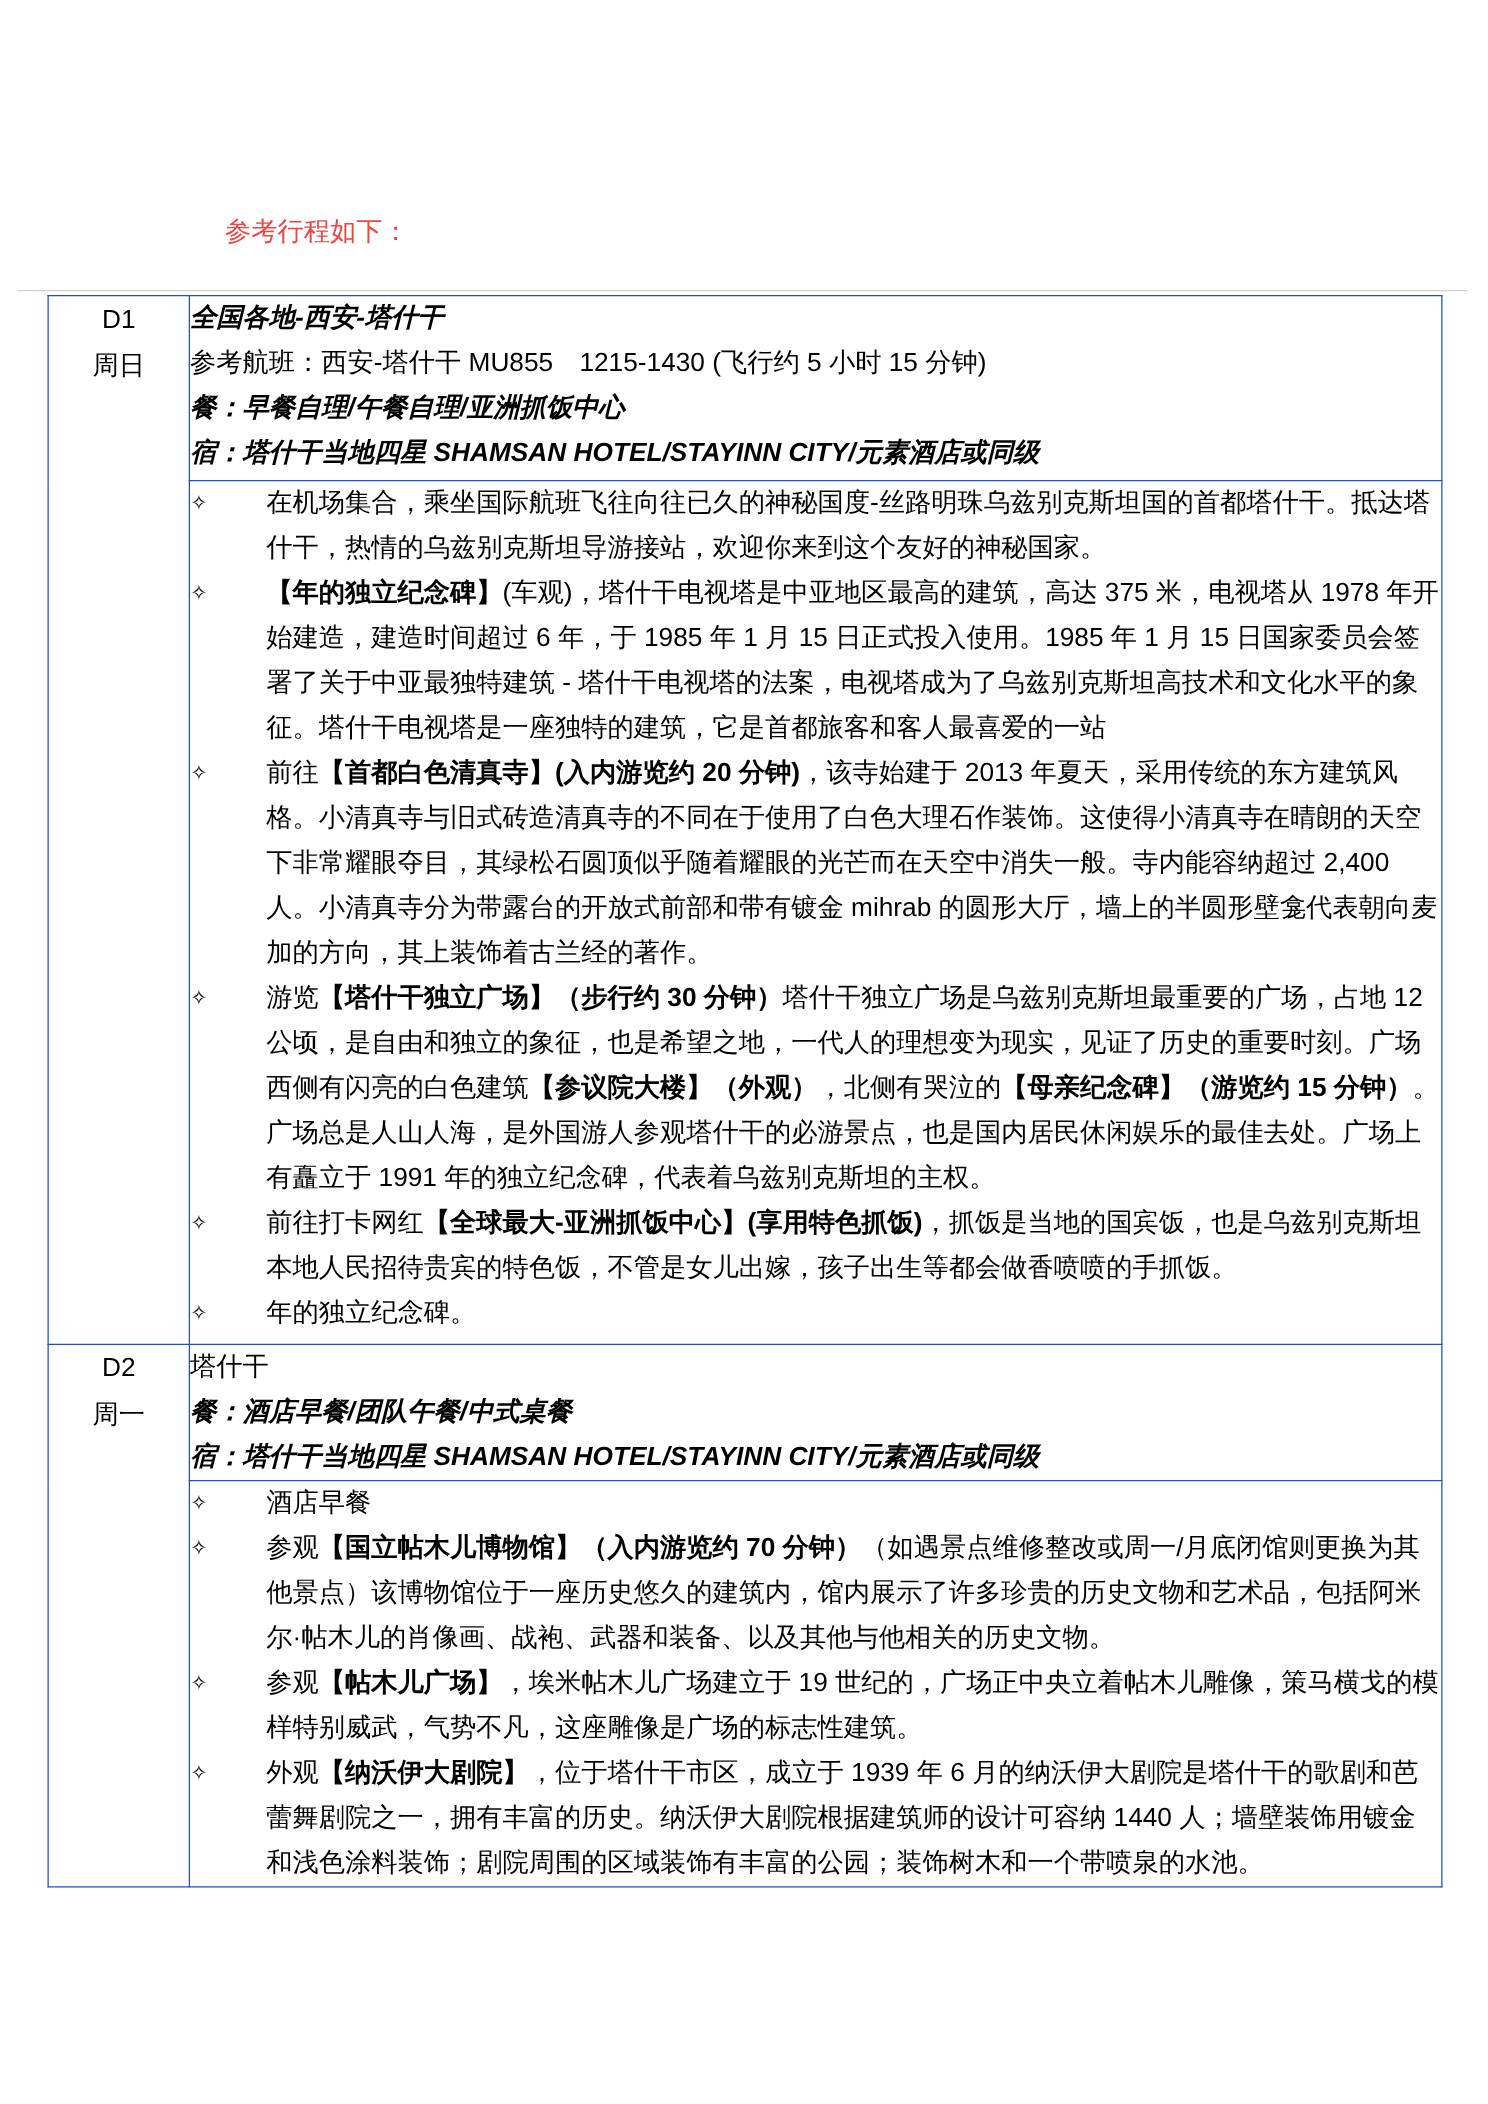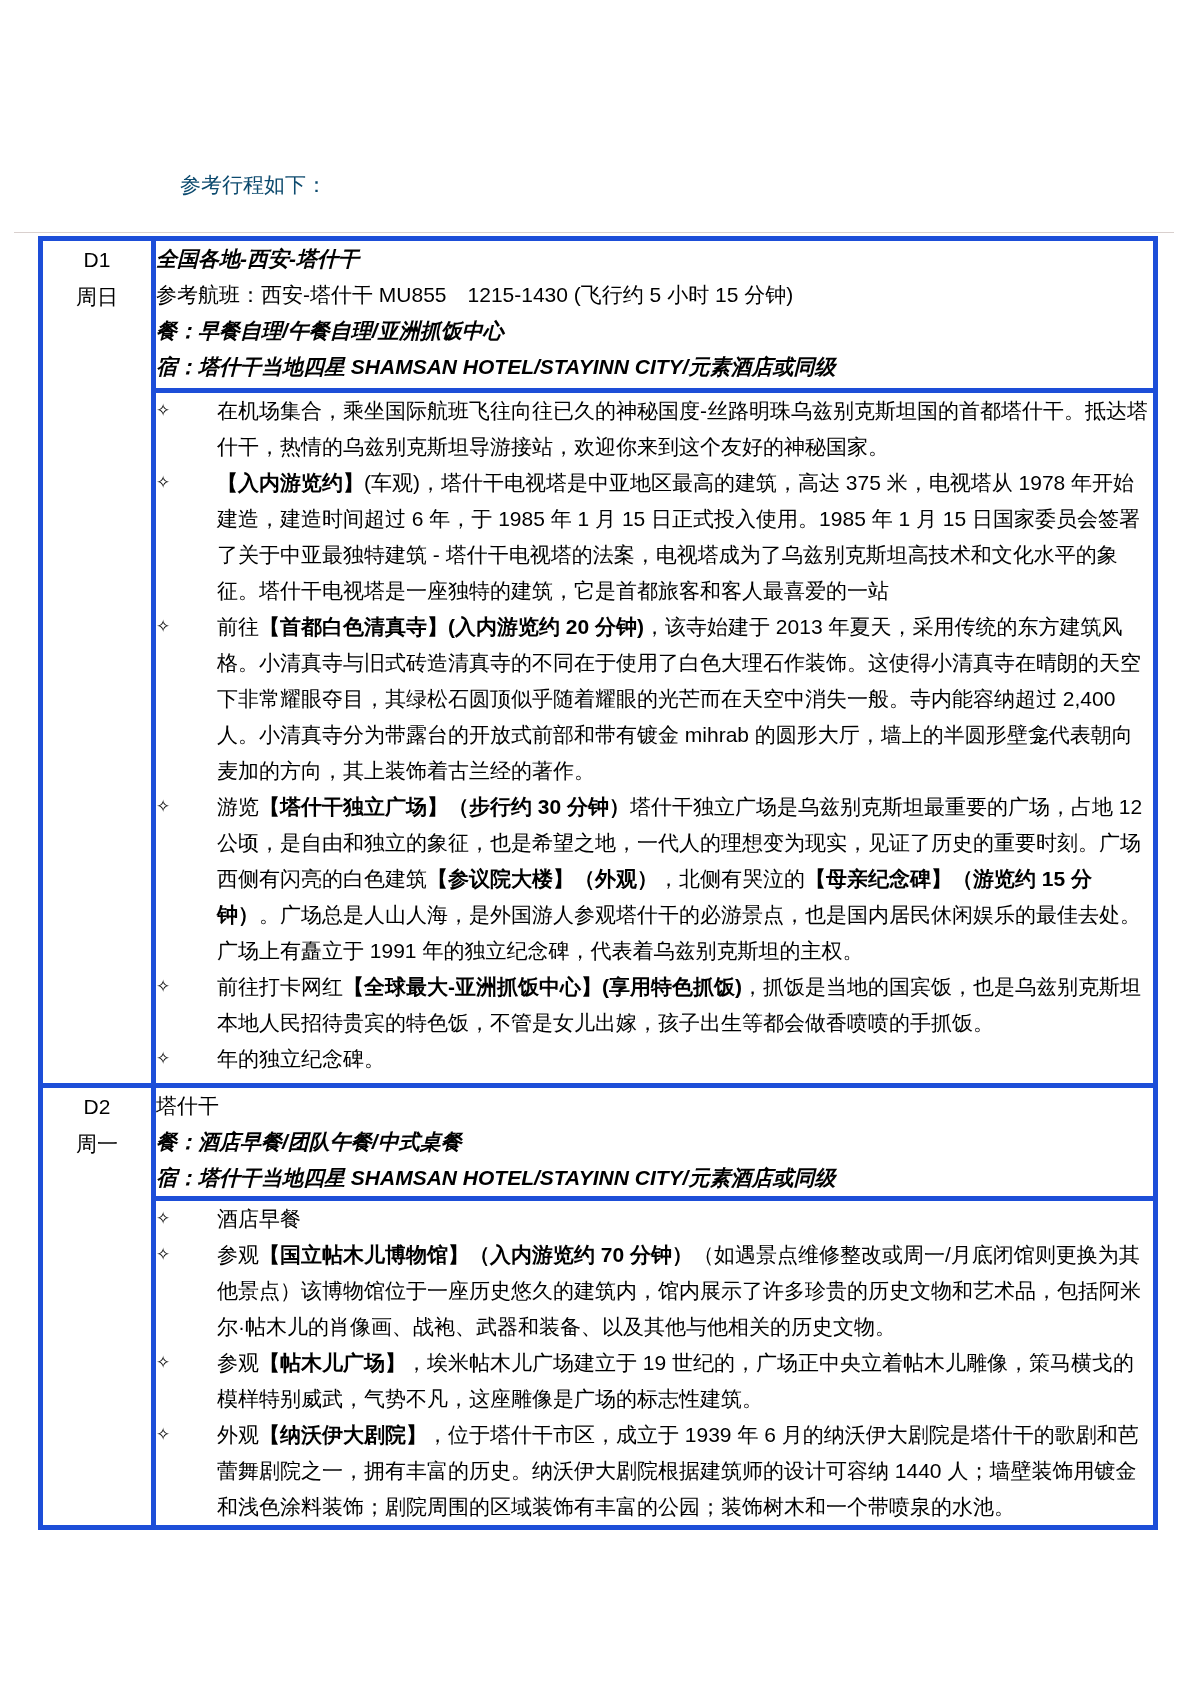--- a/index.html
+++ b/index.html
@@ -5,33 +5,33 @@
   html,body{margin:0;padding:0;background:#ffffff;}
   body{
     width:1190px;height:1683px;position:relative;
     font-family:"Liberation Sans","DejaVu Sans",sans-serif;
     color:#000000;
     -webkit-font-smoothing:antialiased;
   }
   .doc-title{
     position:absolute;left:180px;top:170px;
     font-family:"Liberation Serif","DejaVu Serif",serif;
-    font-size:21px;line-height:30px;color:#0c4a6e;
+    font-size:21px;line-height:30px;color:#ef4444;
   }
   .hairline{
     position:absolute;left:14px;right:16px;top:232px;
     border-top:1px solid #d9d0ce;height:0;
   }
   table.itinerary{
     position:absolute;left:38px;top:236px;width:1115px;
     border-collapse:collapse;table-layout:fixed;
     font-size:21px;
   }
   table.itinerary td{
-    border:5px solid #1d4ed8;
+    border:1px solid #1d4ed8;
     vertical-align:top;
     padding:0;
   }
   td.day-cell{
     text-align:center;vertical-align:middle;
     font-size:21px;line-height:37px;
   }
   td.header-cell{
     padding:5px 18px 4px 20px;
     line-height:36px;
@@ -81,21 +81,21 @@
         </td>
       </tr>
       <tr class="day-0">
         <td class="content-cell">
           <div class="bullet-item">
             <span class="bullet-icon">✧</span>
             <div class="bullet-text"><span>在机场集合，乘坐国际航班飞往向往已久的神秘国度-丝路明珠乌兹别克斯坦国的首都塔什干。抵达塔什干，热情的乌兹别克斯坦导游接站，欢迎你来到这个友好的神秘国家。</span></div>
           </div>
           <div class="bullet-item">
             <span class="bullet-icon">✧</span>
-            <div class="bullet-text"><b>【入内游览约】</b><span>(车观)，塔什干电视塔是中亚地区最高的建筑，高达 375 米，电视塔从 1978 年开始建造，建造时间超过 6 年，于 1985 年 1 月 15 日正式投入使用。1985 年 1 月 15 日国家委员会签署了关于中亚最独特建筑 - 塔什干电视塔的法案，电视塔成为了乌兹别克斯坦高技术和文化水平的象征。塔什干电视塔是一座独特的建筑，它是首都旅客和客人最喜爱的一站</span></div>
+            <div class="bullet-text"><b>【年的独立纪念碑】</b><span>(车观)，塔什干电视塔是中亚地区最高的建筑，高达 375 米，电视塔从 1978 年开始建造，建造时间超过 6 年，于 1985 年 1 月 15 日正式投入使用。1985 年 1 月 15 日国家委员会签署了关于中亚最独特建筑 - 塔什干电视塔的法案，电视塔成为了乌兹别克斯坦高技术和文化水平的象征。塔什干电视塔是一座独特的建筑，它是首都旅客和客人最喜爱的一站</span></div>
           </div>
           <div class="bullet-item">
             <span class="bullet-icon">✧</span>
             <div class="bullet-text"><span>前往</span><b>【首都白色清真寺】(入内游览约 20 分钟)</b><span>，该寺始建于 2013 年夏天，采用传统的东方建筑风格。小清真寺与旧式砖造清真寺的不同在于使用了白色大理石作装饰。这使得小清真寺在晴朗的天空下非常耀眼夺目，其绿松石圆顶似乎随着耀眼的光芒而在天空中消失一般。寺内能容纳超过 2,400 人。小清真寺分为带露台的开放式前部和带有镀金 mihrab 的圆形大厅，墙上的半圆形壁龛代表朝向麦加的方向，其上装饰着古兰经的著作。</span></div>
           </div>
           <div class="bullet-item">
             <span class="bullet-icon">✧</span>
             <div class="bullet-text"><span>游览</span><b>【塔什干独立广场】（步行约 30 分钟）</b><span>塔什干独立广场是乌兹别克斯坦最重要的广场，占地 12 公顷，是自由和独立的象征，也是希望之地，一代人的理想变为现实，见证了历史的重要时刻。广场西侧有闪亮的白色建筑</span><b>【参议院大楼】（外观）</b><span>，北侧有哭泣的</span><b>【母亲纪念碑】（游览约 15 分钟）</b><span>。广场总是人山人海，是外国游人参观塔什干的必游景点，也是国内居民休闲娱乐的最佳去处。广场上有矗立于 1991 年的独立纪念碑，代表着乌兹别克斯坦的主权。</span></div>
           </div>
           <div class="bullet-item">

